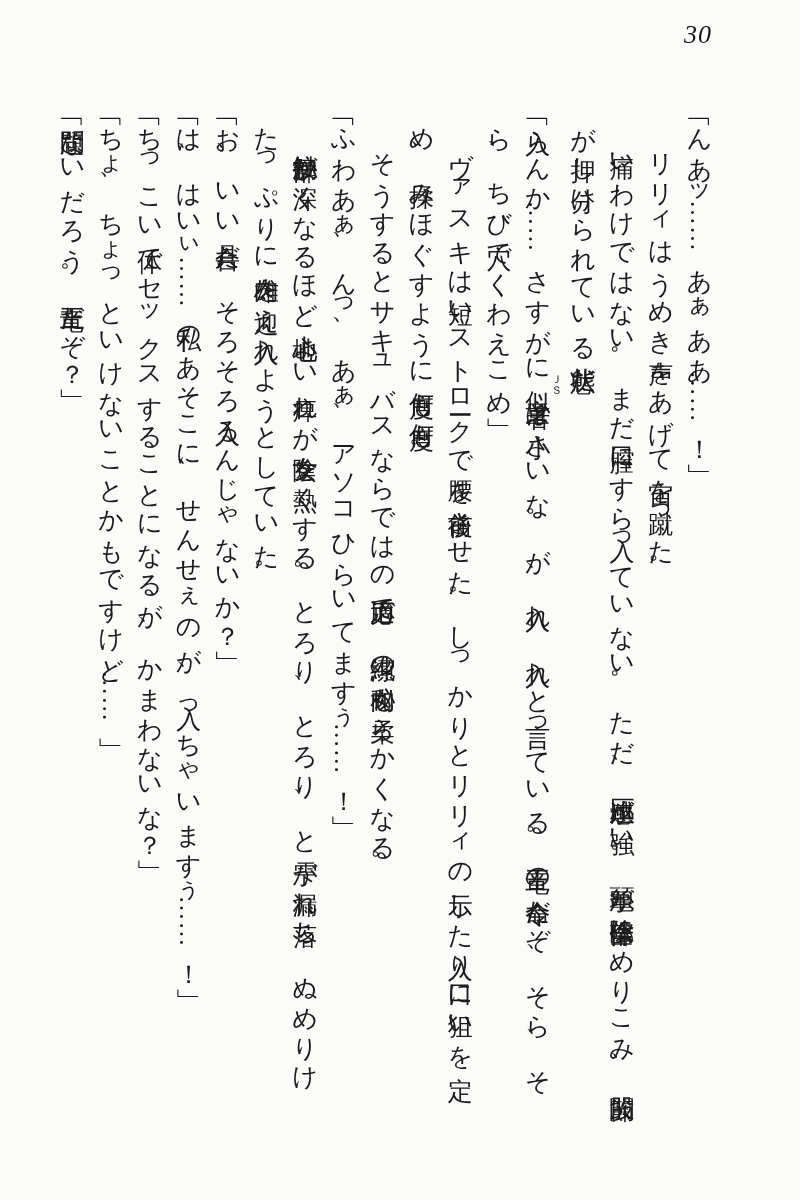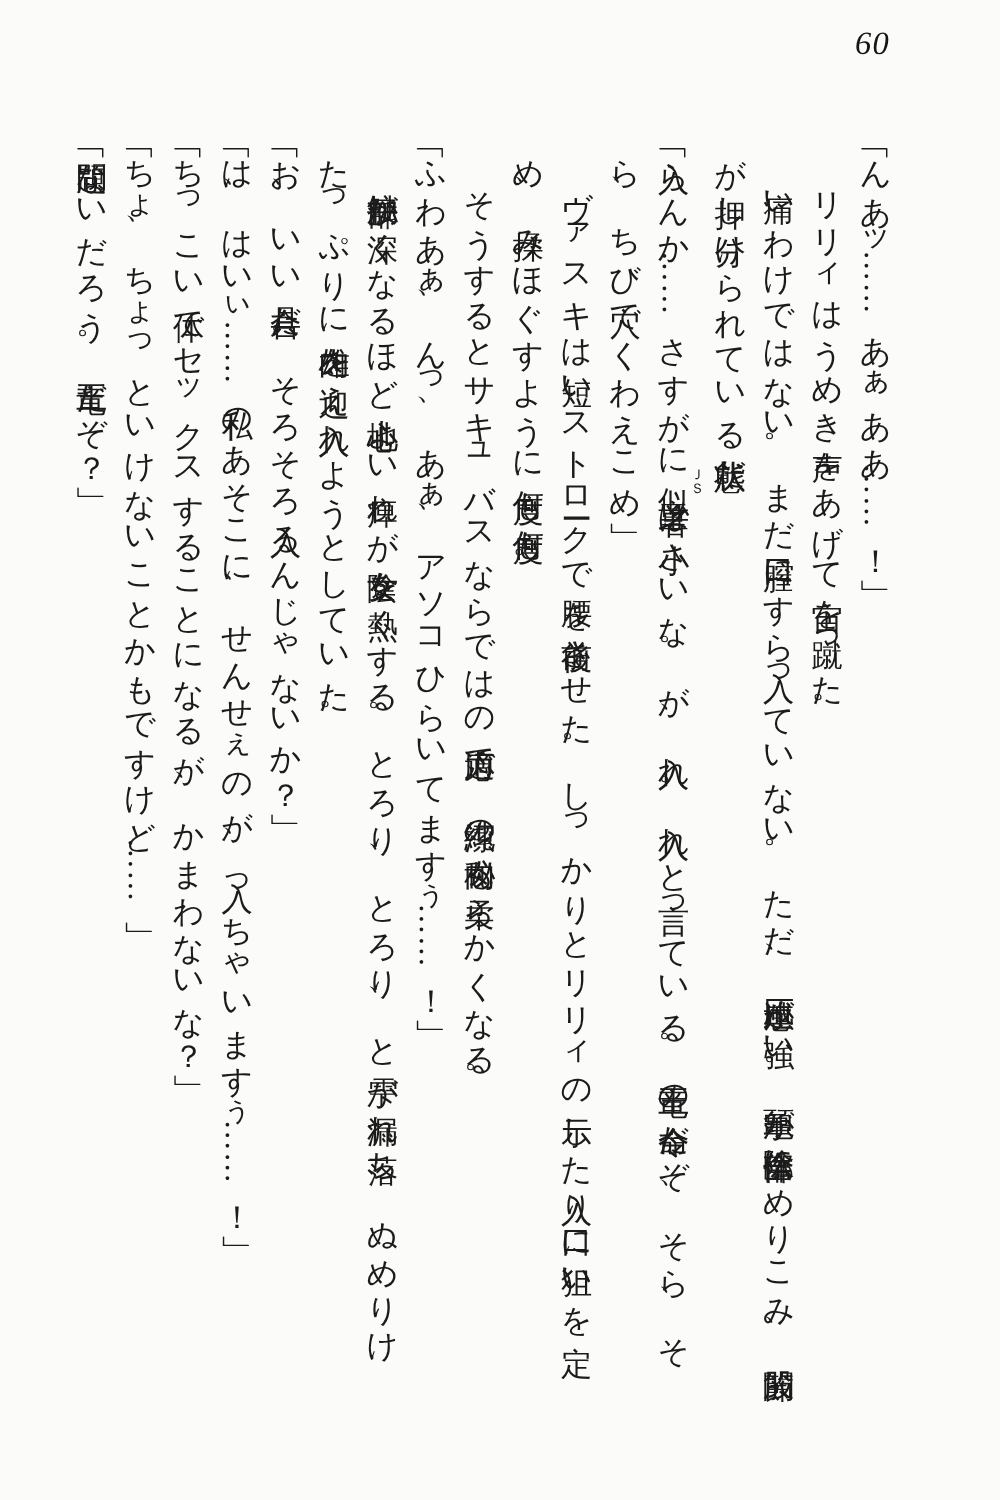--- a/index.html
+++ b/index.html
@@ -56,21 +56,21 @@
     font-size: 11px;
     letter-spacing: 0;
     text-orientation: upright;
     color: #1b1b1b;
   }
 </style>
 </head>
 <body>
 
 <div class="page">
-  <div class="page-number">60</div>
+  <div class="page-number">30</div>
   <div class="text-block">
       <p class="para">「んあッ……あぁああ……！」</p>
       <p class="para indent">リリィはうめき声をあげて宙を蹴った。</p>
       <p class="para indent">痛いわけではない。まだ膣口にすら入っていない。ただ、圧迫感が強い。亀頭が陰部全体にめりこみ、股関節が押し分けられている状態だ。</p>
       <p class="para">「入らんか……さすがに<ruby>似童者<rt>ＪＳ</rt></ruby>は小さいな。が、入れ。入れと言っている。竜王の命令だぞ、そら、そら、ちび穴でくわえこめ」</p>
       <p class="para indent">ヴァスキは短いストロークで腰を前後させた。しっかりとリリィの示した入り口に狙いを定め、揉みほぐすように何度も何度も。</p>
       <p class="para indent">そうするとサキュバスならではの適応力で、純潔の秘肉も柔らかくなる。</p>
       <p class="para">「ふわあぁ、んっ、あぁ、アソコひらいてますぅ……！」</p>
       <p class="para indent">接触部が深くなるほど心地よい痺れが女陰を熱くする。とろり、とろり、と雫が漏れ落ち、ぬめりけたっぷりに雄肉を迎え入れようとしていた。</p>
       <p class="para">「お、いい具合だ。そろそろ入るんじゃないか？」</p>

